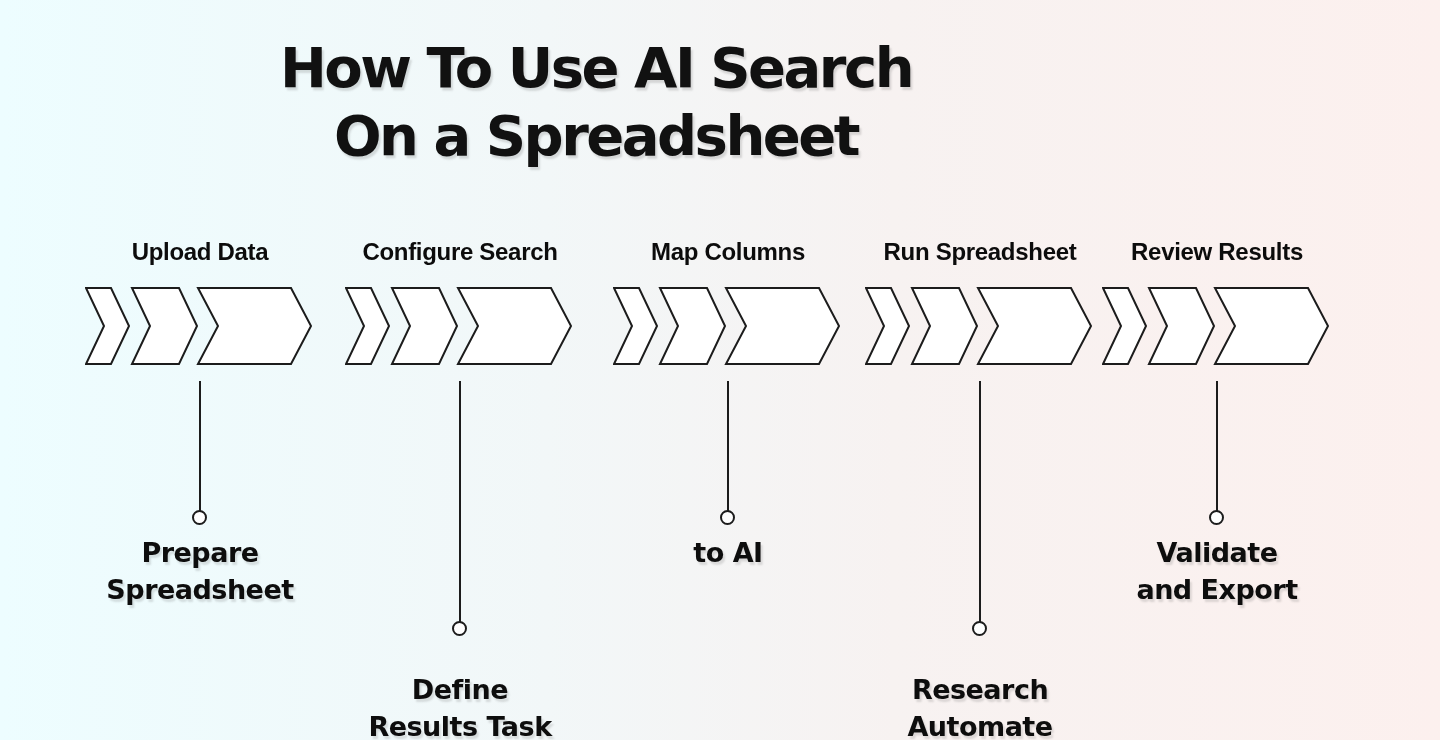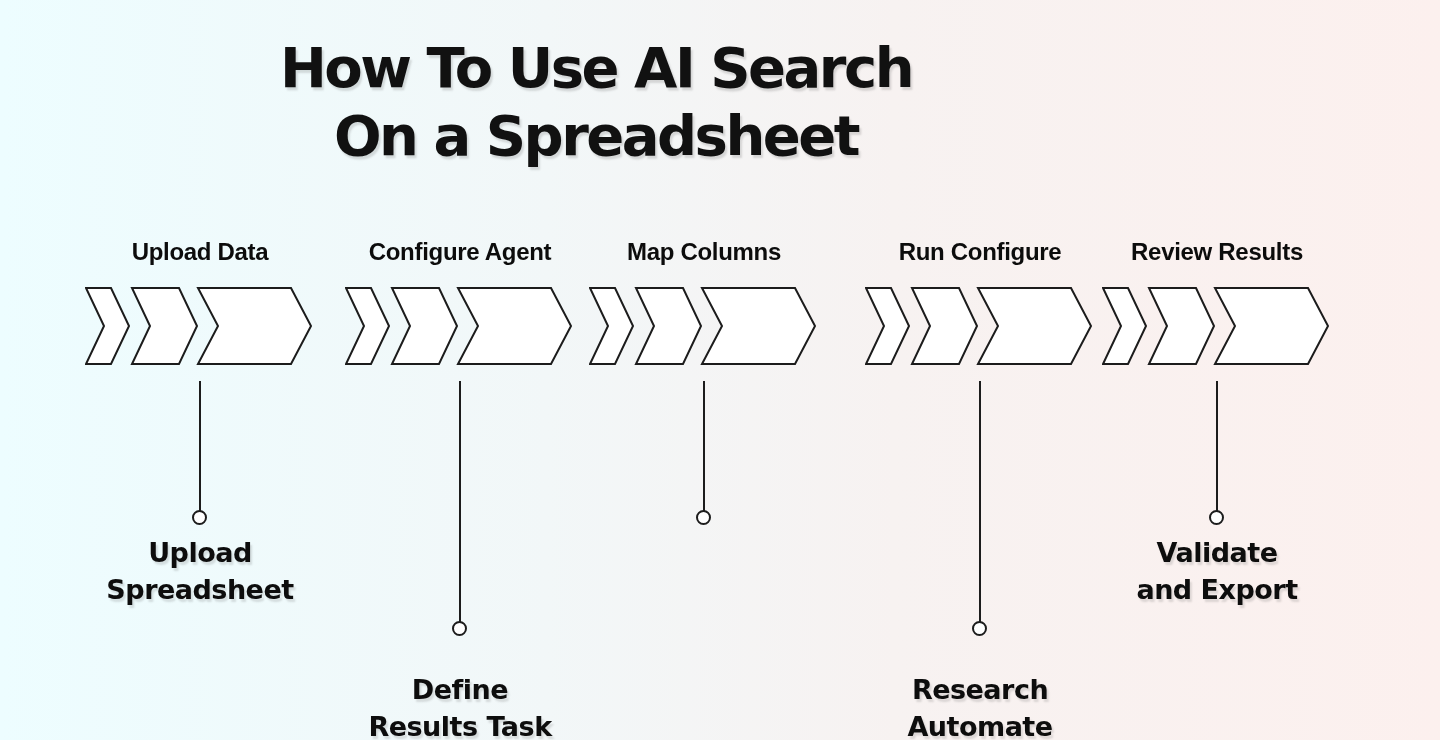--- a/index.html
+++ b/index.html
@@ -16,21 +16,21 @@
   .title{
     position:absolute;top:34px;left:0;width:1192px;
     text-align:center;color:var(--ink);
     font-family:"DejaVu Sans",sans-serif;font-weight:800;
     font-size:56px;line-height:68px;letter-spacing:-2.5px;
     text-shadow:2px 3px 2px rgba(70,70,70,0.18);
   }
   .step{position:absolute;top:0;width:260px;height:740px;}
   .step-1{left:70px;}
   .step-2{left:330px;}
-  .step-3{left:574px;}
+  .step-3{left:598px;}
   .step-4{left:850px;}
   .step-5{left:1087px;}
   .step-label{
     position:absolute;top:240px;left:0;width:260px;text-align:center;
     font-family:"Liberation Sans",sans-serif;font-weight:700;
     font-size:24px;line-height:24px;letter-spacing:-0.3px;color:#0c0c0c;
   }
   .chevrons{position:absolute;top:287px;left:15px;width:230px;height:78px;display:block;}
   .chevrons polygon{fill:var(--shape-fill);stroke:var(--stroke);stroke-width:2;stroke-linejoin:miter;}
   .connector{position:absolute;left:129px;top:381px;width:2px;height:130px;background:var(--stroke);}
@@ -61,27 +61,27 @@
   <section class="step step-1">
     <div class="step-label">Upload Data</div>
     <svg class="chevrons" viewBox="0 0 230 78" aria-hidden="true">
       <polygon points="1,1 26,1 44,39 26,77 1,77 19,39"></polygon>
       <polygon points="47,1 94,1 112,39 94,77 47,77 65,39"></polygon>
       <polygon points="113,1 206,1 226,39 206,77 113,77 133,39"></polygon>
     </svg>
     <div class="connector"></div>
     <div class="node"></div>
     <div class="caption">
-      <div>Upload</div>
+      <div>Prepare</div>
       <div>Spreadsheet</div>
     </div>
   </section>
 
   <section class="step step-2 long">
-    <div class="step-label">Configure Agent</div>
+    <div class="step-label">Configure Search</div>
     <svg class="chevrons" viewBox="0 0 230 78" aria-hidden="true">
       <polygon points="1,1 26,1 44,39 26,77 1,77 19,39"></polygon>
       <polygon points="47,1 94,1 112,39 94,77 47,77 65,39"></polygon>
       <polygon points="113,1 206,1 226,39 206,77 113,77 133,39"></polygon>
     </svg>
     <div class="connector"></div>
     <div class="node"></div>
     <div class="caption">
       <div>Define</div>
       <div>Results Task</div>
@@ -91,25 +91,26 @@
   <section class="step step-3">
     <div class="step-label">Map Columns</div>
     <svg class="chevrons" viewBox="0 0 230 78" aria-hidden="true">
       <polygon points="1,1 26,1 44,39 26,77 1,77 19,39"></polygon>
       <polygon points="47,1 94,1 112,39 94,77 47,77 65,39"></polygon>
       <polygon points="113,1 206,1 226,39 206,77 113,77 133,39"></polygon>
     </svg>
     <div class="connector"></div>
     <div class="node"></div>
     <div class="caption">
+      <div>to AI</div>
     </div>
   </section>
 
   <section class="step step-4 long">
-    <div class="step-label">Run Configure</div>
+    <div class="step-label">Run Spreadsheet</div>
     <svg class="chevrons" viewBox="0 0 230 78" aria-hidden="true">
       <polygon points="1,1 26,1 44,39 26,77 1,77 19,39"></polygon>
       <polygon points="47,1 94,1 112,39 94,77 47,77 65,39"></polygon>
       <polygon points="113,1 206,1 226,39 206,77 113,77 133,39"></polygon>
     </svg>
     <div class="connector"></div>
     <div class="node"></div>
     <div class="caption">
       <div>Research</div>
       <div>Automate</div>

